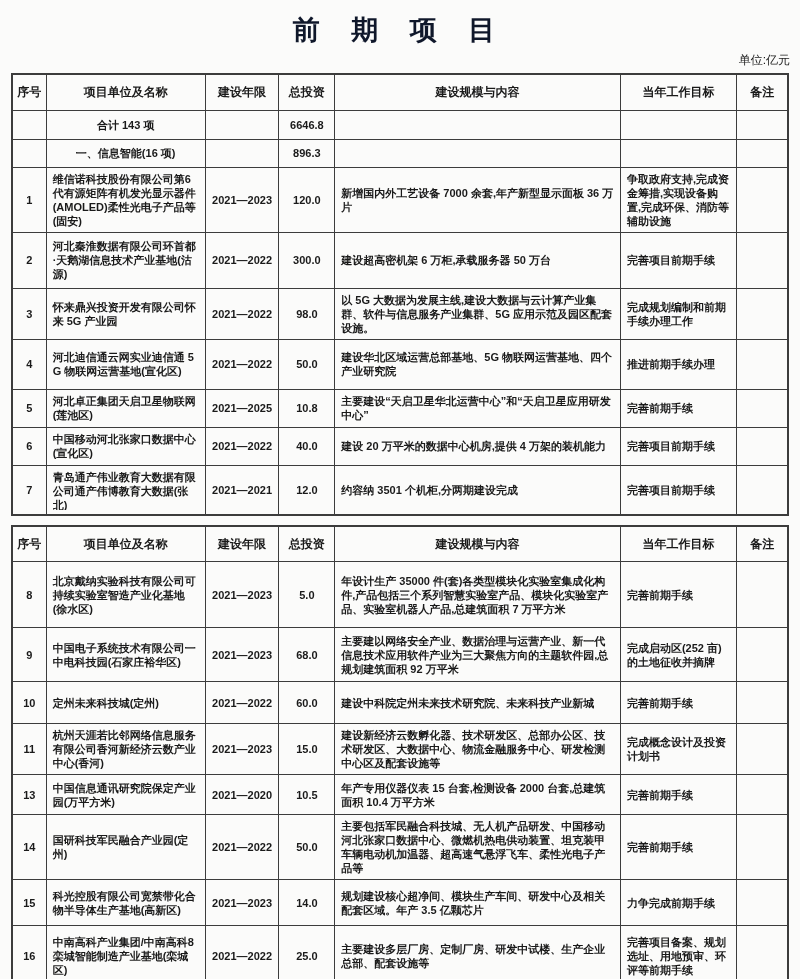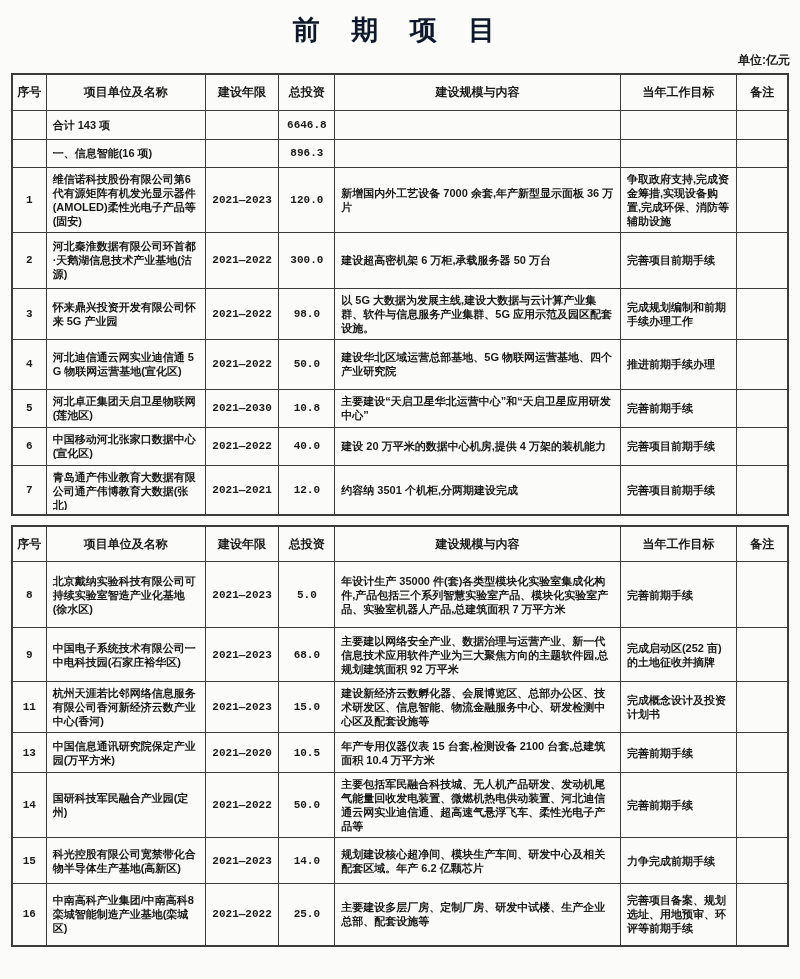--- a/index.html
+++ b/index.html
@@ -21,21 +21,21 @@
     text-align: center;
     font-size: 27px;
     font-weight: bold;
     letter-spacing: 12px;
     margin: 12px 0 4px 0;
     color: #0f172a;
   }
   .unit-note {
     text-align: right;
     font-size: 12px;
-    font-weight: bold;
+    font-weight: normal;
     margin: 0 10px 4px 0;
     color: #1a1a1a;
   }
   table.proj {
     width: 778px;
     margin: 0 auto 9px auto;
     border-collapse: collapse;
     table-layout: fixed;
     border: 2px solid #3c3c3c;
     background: transparent;
@@ -55,23 +55,23 @@
     text-align: center;
     padding: 6px 2px;
   }
   col.c-seq  { width: 4.4%; }
   col.c-name { width: 20.5%; }
   col.c-yrs  { width: 9.5%; }
   col.c-inv  { width: 7.2%; }
   col.c-cont { width: 36.8%; }
   col.c-goal { width: 15.0%; }
   col.c-note { width: 6.6%; }
-  td.seq, td.yrs, td.inv { text-align: center; white-space: nowrap; font-family: Liberation Mono, monospace; }
+  td.seq, td.yrs, td.inv { text-align: center; white-space: nowrap; }
   td.name, td.cont, td.goal { text-align: left; }
-  tr.sumrow td { font-weight: bold; }
+  tr.sumrow td { font-weight: bold; text-align: center; }
   .clip-name { max-height: 40px; overflow: hidden; }
 </style>
 </head>
 <body>
 
 <div class="page">
 
   <div class="doc-title">前 期 项 目</div>
   <div class="unit-note">单位:亿元</div>
 
@@ -145,21 +145,21 @@
       <td class="name">河北迪信通云网实业迪信通 5G 物联网运营基地(宣化区)</td>
       <td class="yrs">2021—2022</td>
       <td class="inv">50.0</td>
       <td class="cont">建设华北区域运营总部基地、5G 物联网运营基地、四个产业研究院</td>
       <td class="goal">推进前期手续办理</td>
       <td></td>
     </tr>
     <tr style="height:38px;">
       <td class="seq">5</td>
       <td class="name">河北卓正集团天启卫星物联网(莲池区)</td>
-      <td class="yrs">2021—2030</td>
+      <td class="yrs">2021—2025</td>
       <td class="inv">10.8</td>
       <td class="cont">主要建设“天启卫星华北运营中心”和“天启卫星应用研发中心”</td>
       <td class="goal">完善前期手续</td>
       <td></td>
     </tr>
     <tr style="height:38px;">
       <td class="seq">6</td>
       <td class="name">中国移动河北张家口数据中心(宣化区)</td>
       <td class="yrs">2021—2022</td>
       <td class="inv">40.0</td>
@@ -212,53 +212,62 @@
     </tr>
     <tr style="height:54px;">
       <td class="seq">9</td>
       <td class="name">中国电子系统技术有限公司一中电科技园(石家庄裕华区)</td>
       <td class="yrs">2021—2023</td>
       <td class="inv">68.0</td>
       <td class="cont">主要建以网络安全产业、数据治理与运营产业、新一代信息技术应用软件产业为三大聚焦方向的主题软件园,总规划建筑面积 92 万平米</td>
       <td class="goal">完成启动区(252 亩)的土地征收并摘牌</td>
       <td></td>
     </tr>
+    <tr style="height:42px;">
+      <td class="seq">10</td>
+      <td class="name">定州未来科技城(定州)</td>
+      <td class="yrs">2021—2022</td>
+      <td class="inv">60.0</td>
+      <td class="cont">建设中科院定州未来技术研究院、未来科技产业新城</td>
+      <td class="goal">完善前期手续</td>
+      <td></td>
+    </tr>
     <tr style="height:50px;">
       <td class="seq">11</td>
       <td class="name">杭州天涯若比邻网络信息服务有限公司香河新经济云数产业中心(香河)</td>
       <td class="yrs">2021—2023</td>
       <td class="inv">15.0</td>
-      <td class="cont">建设新经济云数孵化器、会展博览区、总部办公区、技术研发区、信息智能、物流金融服务中心、研发检测中心区及配套设施等</td>
+      <td class="cont">建设新经济云数孵化器、技术研发区、总部办公区、技术研发区、大数据中心、物流金融服务中心、研发检测中心区及配套设施等</td>
       <td class="goal">完成概念设计及投资计划书</td>
       <td></td>
     </tr>
     <tr style="height:40px;">
       <td class="seq">13</td>
       <td class="name">中国信息通讯研究院保定产业园(万平方米)</td>
       <td class="yrs">2021—2020</td>
       <td class="inv">10.5</td>
-      <td class="cont">年产专用仪器仪表 15 台套,检测设备 2100 台套,总建筑面积 10.4 万平方米</td>
+      <td class="cont">年产专用仪器仪表 15 台套,检测设备 2000 台套,总建筑面积 10.4 万平方米</td>
       <td class="goal">完善前期手续</td>
       <td></td>
     </tr>
     <tr style="height:64px;">
       <td class="seq">14</td>
       <td class="name">国研科技军民融合产业园(定州)</td>
       <td class="yrs">2021—2022</td>
       <td class="inv">50.0</td>
-      <td class="cont">主要包括军民融合科技城、无人机产品研发、发动机尾气能量回收发电装置、微燃机热电供动装置、河北迪信通云网实业迪信通、超高速气悬浮飞车、柔性光电子产品等</td>
+      <td class="cont">主要包括军民融合科技城、无人机产品研发、中国移动河北张家口数据中心、微燃机热电供动装置、坦克装甲车辆电动机加温器、超高速气悬浮飞车、柔性光电子产品等</td>
       <td class="goal">完善前期手续</td>
       <td></td>
     </tr>
     <tr style="height:46px;">
       <td class="seq">15</td>
       <td class="name">科光控股有限公司宽禁带化合物半导体生产基地(高新区)</td>
       <td class="yrs">2021—2023</td>
       <td class="inv">14.0</td>
-      <td class="cont">规划建设核心超净间、模块生产车间、研发中心及相关配套区域。年产 6.2 亿颗芯片</td>
+      <td class="cont">规划建设核心超净间、模块生产车间、研发中心及相关配套区域。年产 3.5 亿颗芯片</td>
       <td class="goal">力争完成前期手续</td>
       <td></td>
     </tr>
     <tr style="height:62px;">
       <td class="seq">16</td>
       <td class="name">中南高科产业集团/中南高科8 栾城智能制造产业基地(栾城区)</td>
       <td class="yrs">2021—2022</td>
       <td class="inv">25.0</td>
       <td class="cont">主要建设多层厂房、定制厂房、研发中试楼、生产企业总部、配套设施等</td>
       <td class="goal">完善项目备案、规划选址、用地预审、环评等前期手续</td>

